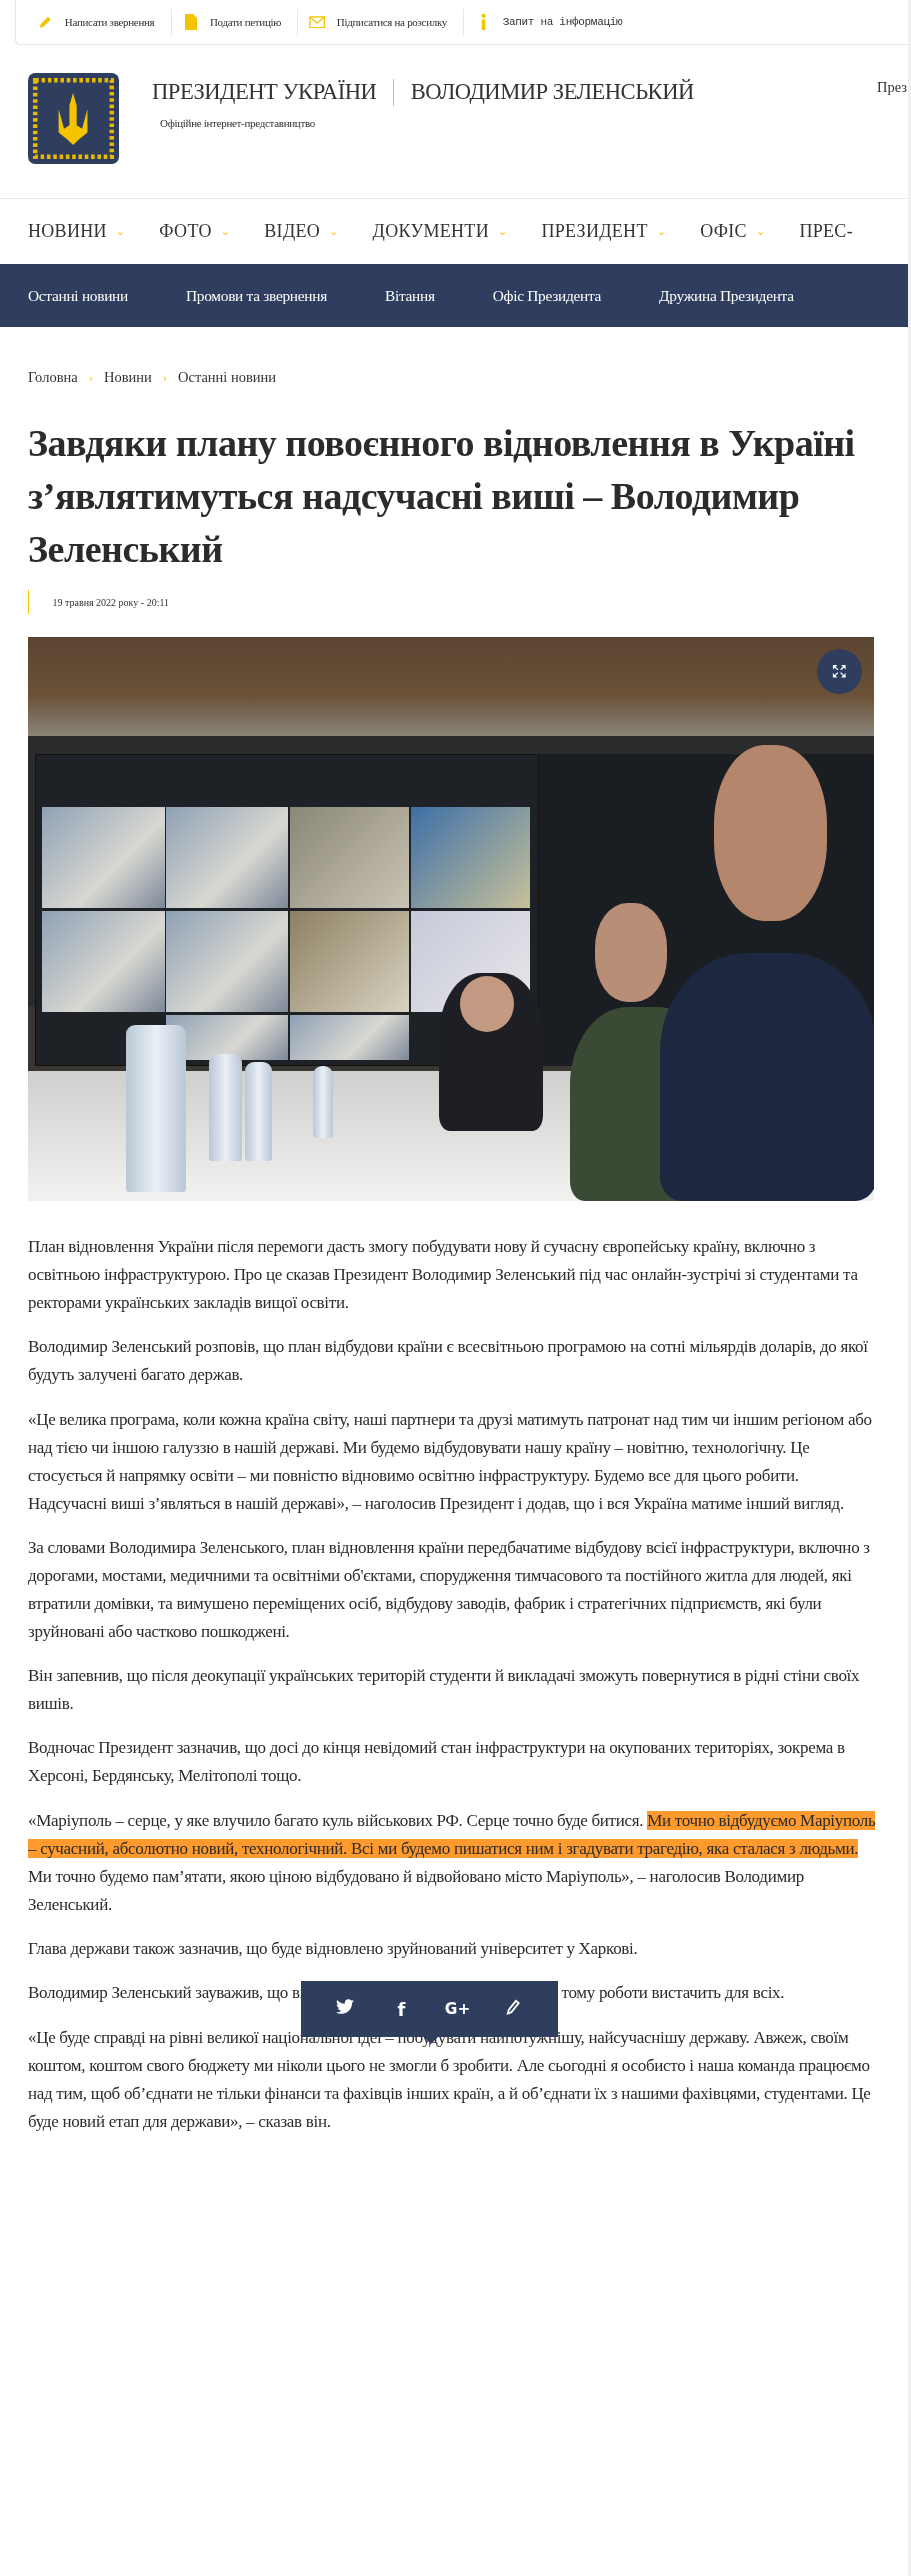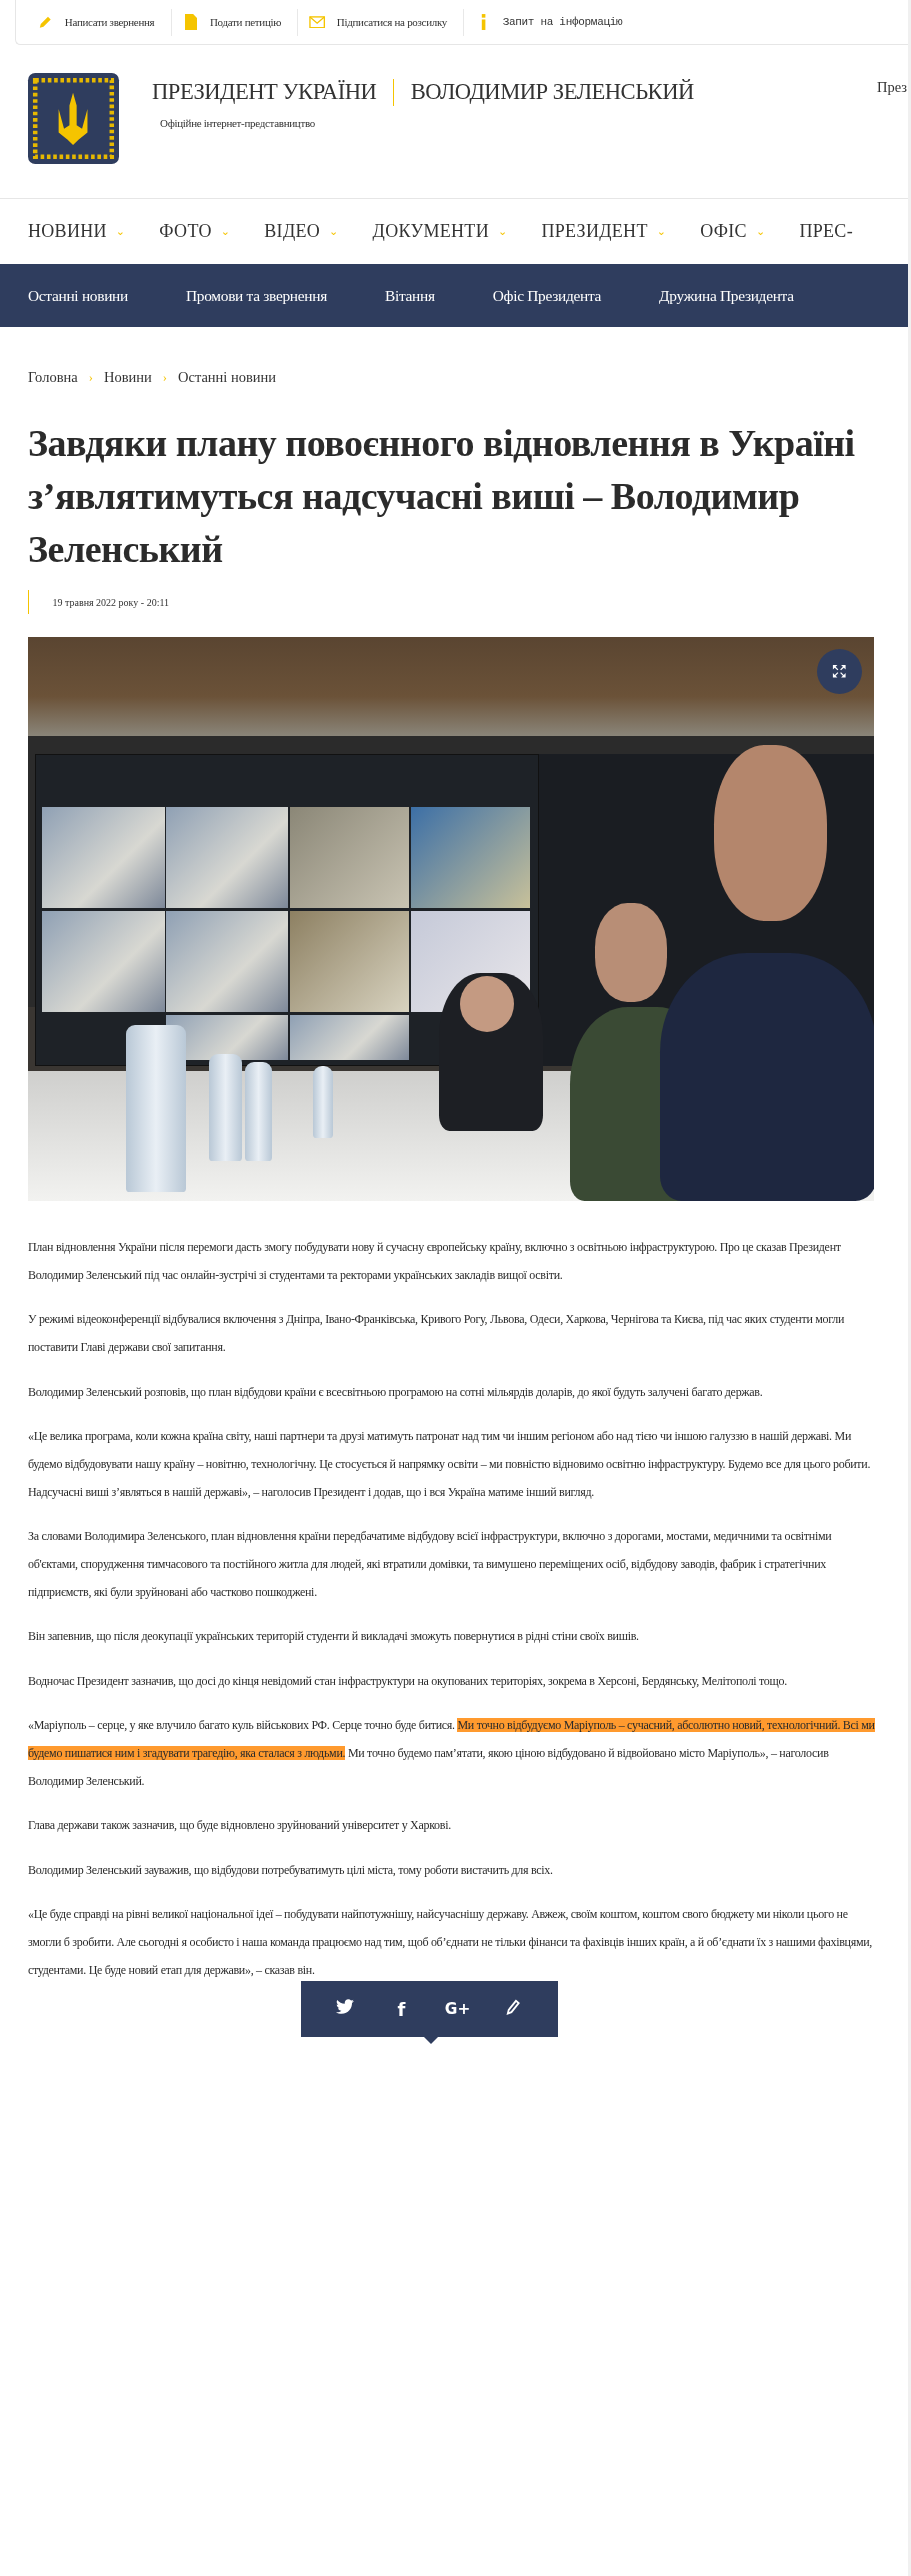--- a/index.html
+++ b/index.html
@@ -42,21 +42,21 @@
   .photo .wall { position: absolute; left: 0; top: 99px; width: 100%; height: 271px; background: #2b2b2b; }
   .photo .screen { position: absolute; left: 7.2px; top: 117px; width: 504px; height: 312px; background: #1e2227; border: 0.9px solid #111; }
   .photo .screen2 { position: absolute; left: 511px; top: 117px; width: 343px; height: 312px; background: #1a1d22; }
   .photo .tile { position: absolute; background: linear-gradient(135deg, #8fa0b4, #d8d8d2 60%, #7d8899); }
   .photo .table { position: absolute; left: 0; top: 434px; width: 100%; height: 130px; background: linear-gradient(#cfcfcd, #f2f2f0); }
   .photo .bottle { position: absolute; background: linear-gradient(90deg, #b9c8d6, #e9eff5, #b9c8d6); border-radius: 9px 9px 3.6px 3.6px; }
   .photo .person { position: absolute; border-radius: 40% 40% 10% 10%; }
   .expand-btn { position: absolute; left: 817px; top: 649px; width: 45px; height: 45px; border-radius: 50%; background: #2f3d5e; display: flex; align-items: center; justify-content: center; color: #fff; }
 
   
-  .article { position: absolute; left: 28px; top: 1233px; width: 849px; font-size: 12px; line-height: 28px; color: #2b2b2b; letter-spacing: -0.3px; }
+  .article { position: absolute; left: 28px; top: 1233px; width: 849px; font-size: 17px; line-height: 28px; color: #2b2b2b; letter-spacing: -0.3px; }
   .article p { margin-bottom: 16.3px; }
   .hl { background: #ff9a2e; }
 
   
   .share { position: absolute; left: 301px; top: 1981px; width: 257px; height: 56px; background: #2f3d5e; display: flex; align-items: center; justify-content: space-around; padding: 0 16.3px; }
   .share::after { content: ""; position: absolute; left: 123px; bottom: -7.2px; border-left: 7.2px solid transparent; border-right: 7.2px solid transparent; border-top: 7.2px solid #2f3d5e; }
   .share .sh { color: #fff; font-family: "DejaVu Sans", sans-serif; font-size: 18px; font-weight: bold; width: 29px; text-align: center; }
   .scroll-track { position: absolute; left: 908px; top: 0; width: 3.6px; height: 2576px; background: #f0f0f0; }
 </style>
 </head>
@@ -191,21 +191,20 @@
   <div class="person" style="left:686px;top:108px;width:113px;height:176px;background:#b4866c;border-radius:45%;"></div>
 </div>
 <div class="expand-btn">
   <svg width="14.5" height="14.5" viewBox="0 0 16 16">
       <path d="M1 1 L6 1 L4 3 L7 6 L6 7 L3 4 L1 6 Z M15 1 L15 6 L13 4 L10 7 L9 6 L12 3 L10 1 Z M1 15 L1 10 L3 12 L6 9 L7 10 L4 13 L6 15 Z M15 15 L10 15 L12 13 L9 10 L10 9 L13 12 L15 10 Z" fill="#fff"></path>
     </svg>
 </div>
 
 <div class="article">
   <p>План відновлення України після перемоги дасть змогу побудувати нову й сучасну європейську країну, включно з освітньою інфраструктурою. Про це сказав Президент Володимир Зеленський під час онлайн-зустрічі зі студентами та ректорами українських закладів вищої освіти.</p>
-  <p>У режимі відеоконференції відбувалися включення з Дніпра, Івано-Франківська, Кривого Рогу, Львова, Одеси, Харкова, Чернігова та Києва, під час яких студенти могли поставити Главі держави свої запитання.</p>
   <p>Володимир Зеленський розповів, що план відбудови країни є всесвітньою програмою на сотні мільярдів доларів, до якої будуть залучені багато держав.</p>
   <p>«Це велика програма, коли кожна країна світу, наші партнери та друзі матимуть патронат над тим чи іншим регіоном або над тією чи іншою галуззю в нашій державі. Ми будемо відбудовувати нашу країну – новітню, технологічну. Це стосується й напрямку освіти – ми повністю відновимо освітню інфраструктуру. Будемо все для цього робити. Надсучасні виші з’являться в нашій державі», – наголосив Президент і додав, що і вся Україна матиме інший вигляд.</p>
   <p>За словами Володимира Зеленського, план відновлення країни передбачатиме відбудову всієї інфраструктури, включно з дорогами, мостами, медичними та освітніми об'єктами, спорудження тимчасового та постійного житла для людей, які втратили домівки, та вимушено переміщених осіб, відбудову заводів, фабрик і стратегічних підприємств, які були зруйновані або частково пошкоджені.</p>
   <p>Він запевнив, що після деокупації українських територій студенти й викладачі зможуть повернутися в рідні стіни своїх вишів.</p>
   <p>Водночас Президент зазначив, що досі до кінця невідомий стан інфраструктури на окупованих територіях, зокрема в Херсоні, Бердянську, Мелітополі тощо.</p>
   <p>
     <span>«Маріуполь – серце, у яке влучило багато куль військових РФ. Серце точно буде битися. </span><span class="hl">Ми точно відбудуємо Маріуполь – сучасний, абсолютно новий, технологічний. Всі ми будемо пишатися ним і згадувати трагедію, яка сталася з людьми.</span><span> Ми точно будемо пам’ятати, якою ціною відбудовано й відвойовано місто Маріуполь», – наголосив Володимир Зеленський.</span>
   </p>
   <p>Глава держави також зазначив, що буде відновлено зруйнований університет у Харкові.</p>
   <p>Володимир Зеленський зауважив, що відбудови потребуватимуть цілі міста, тому роботи вистачить для всіх.</p>

